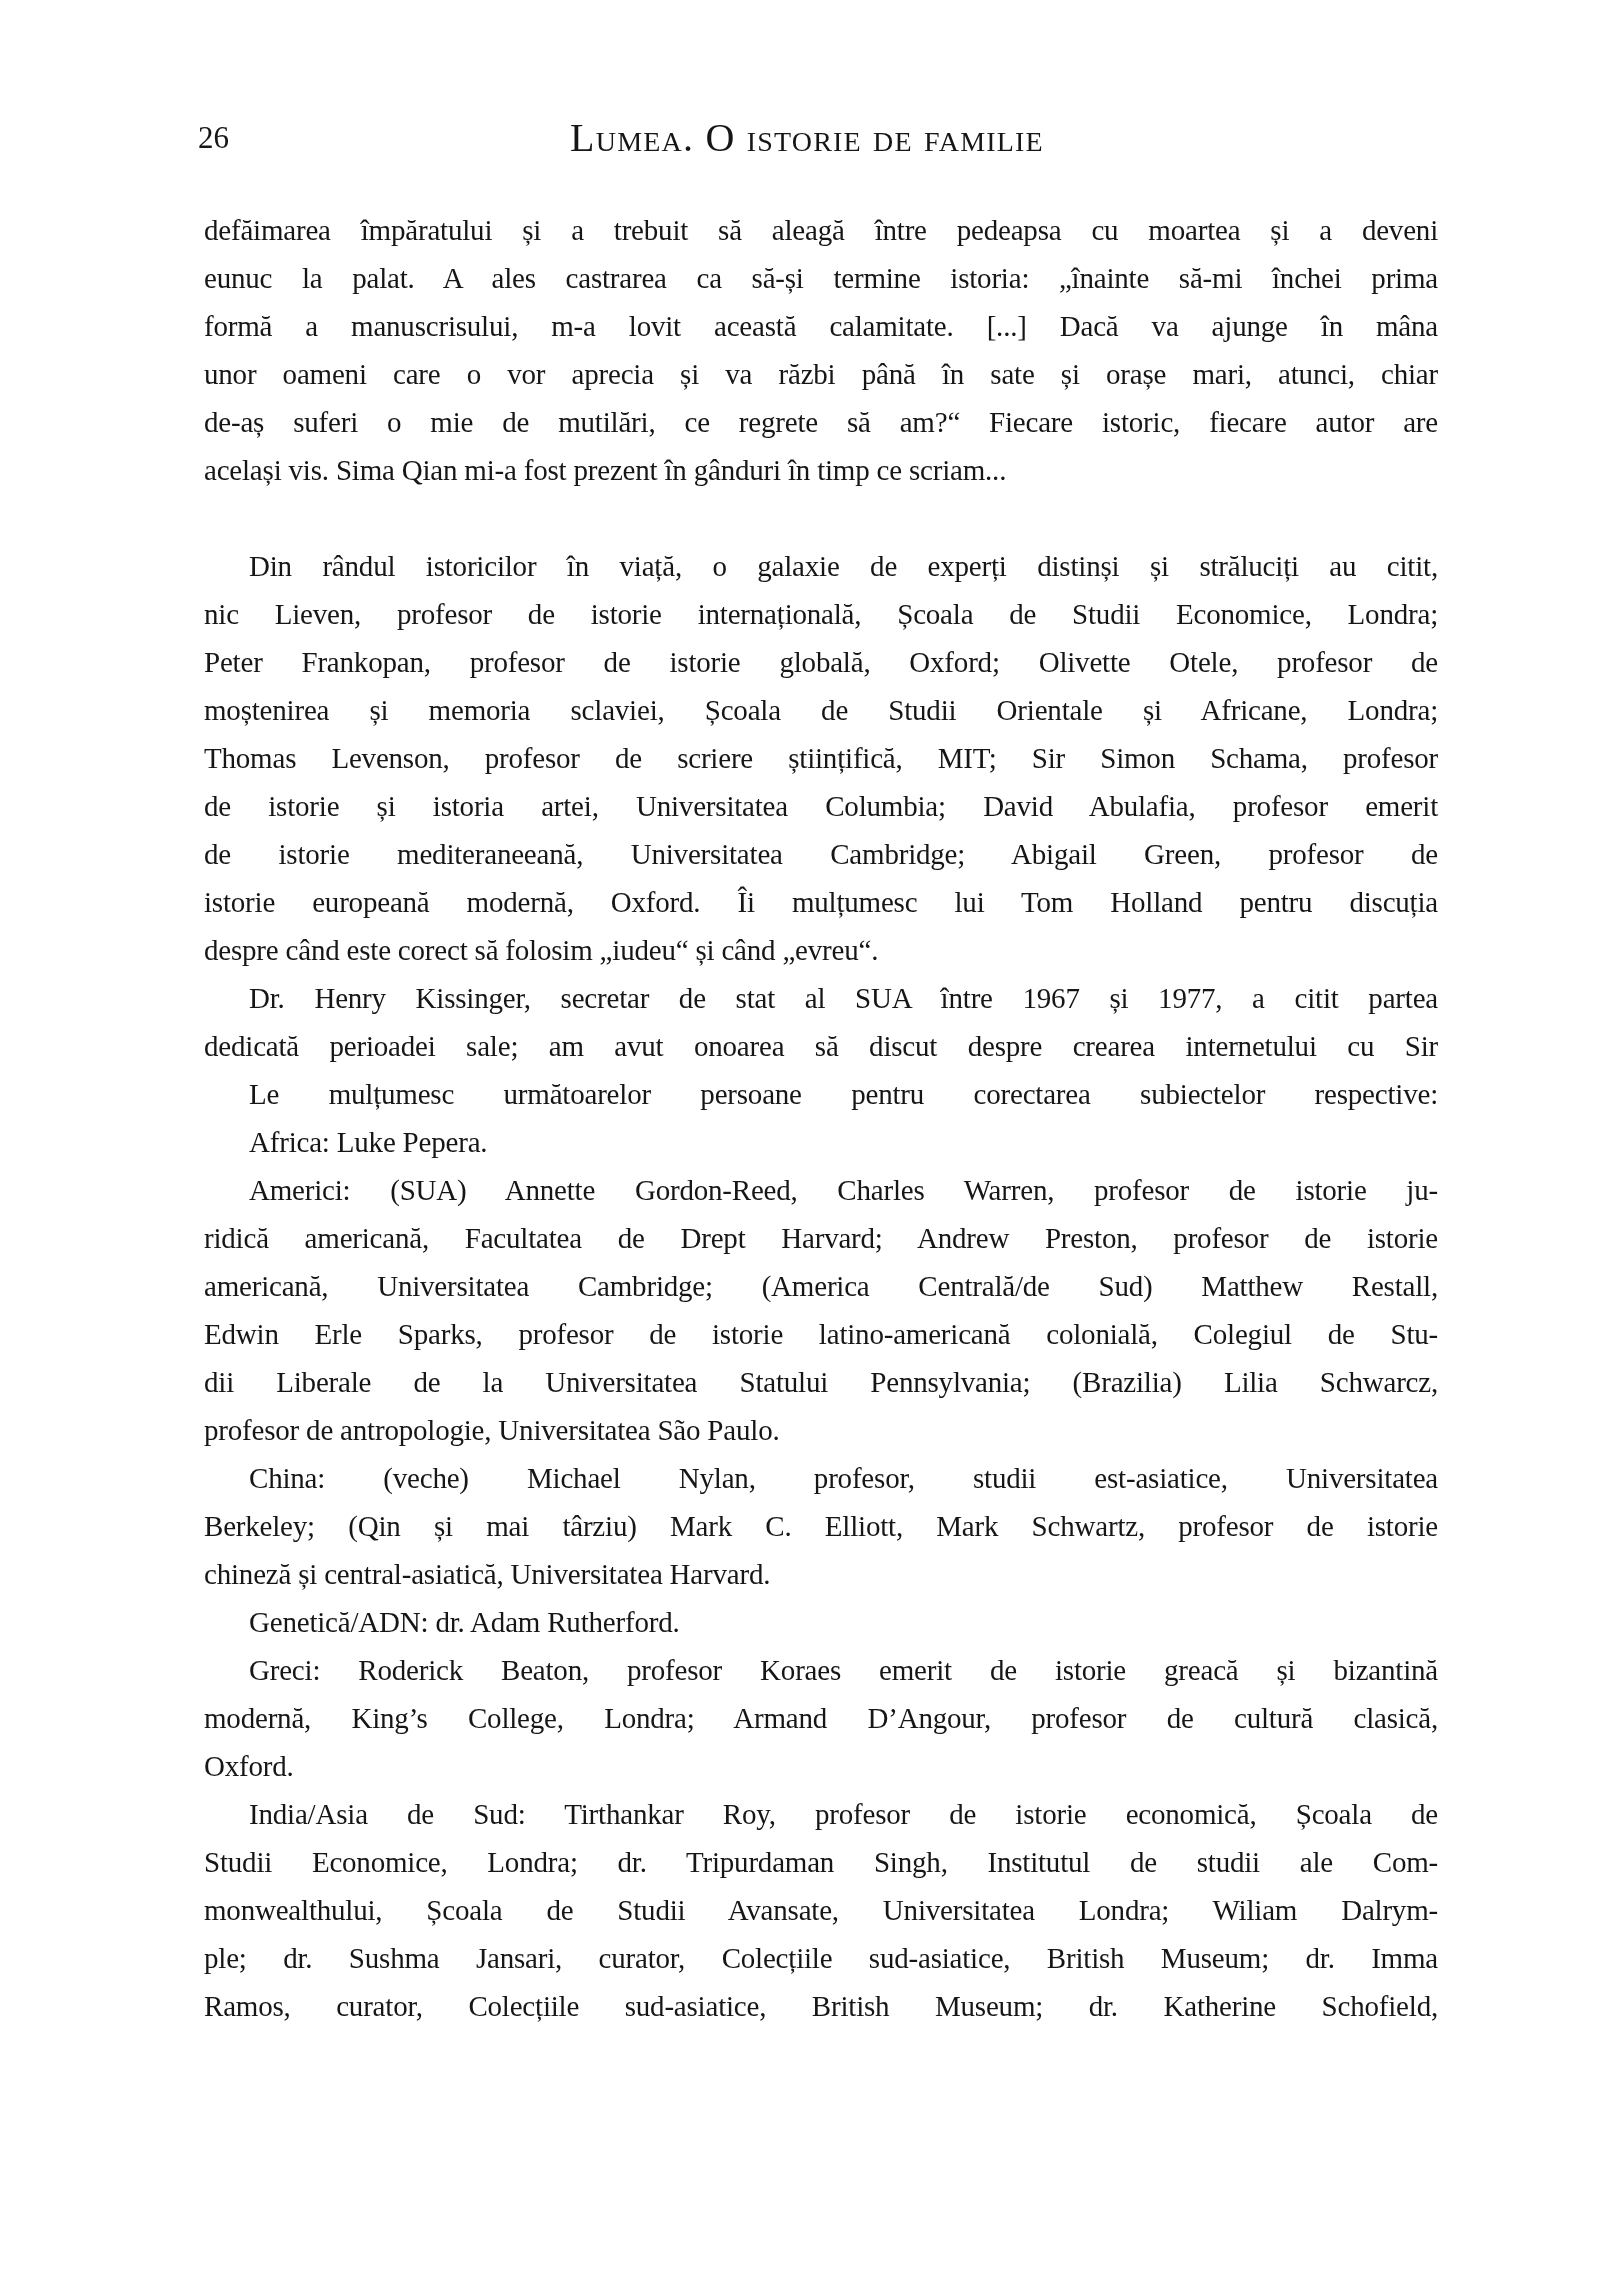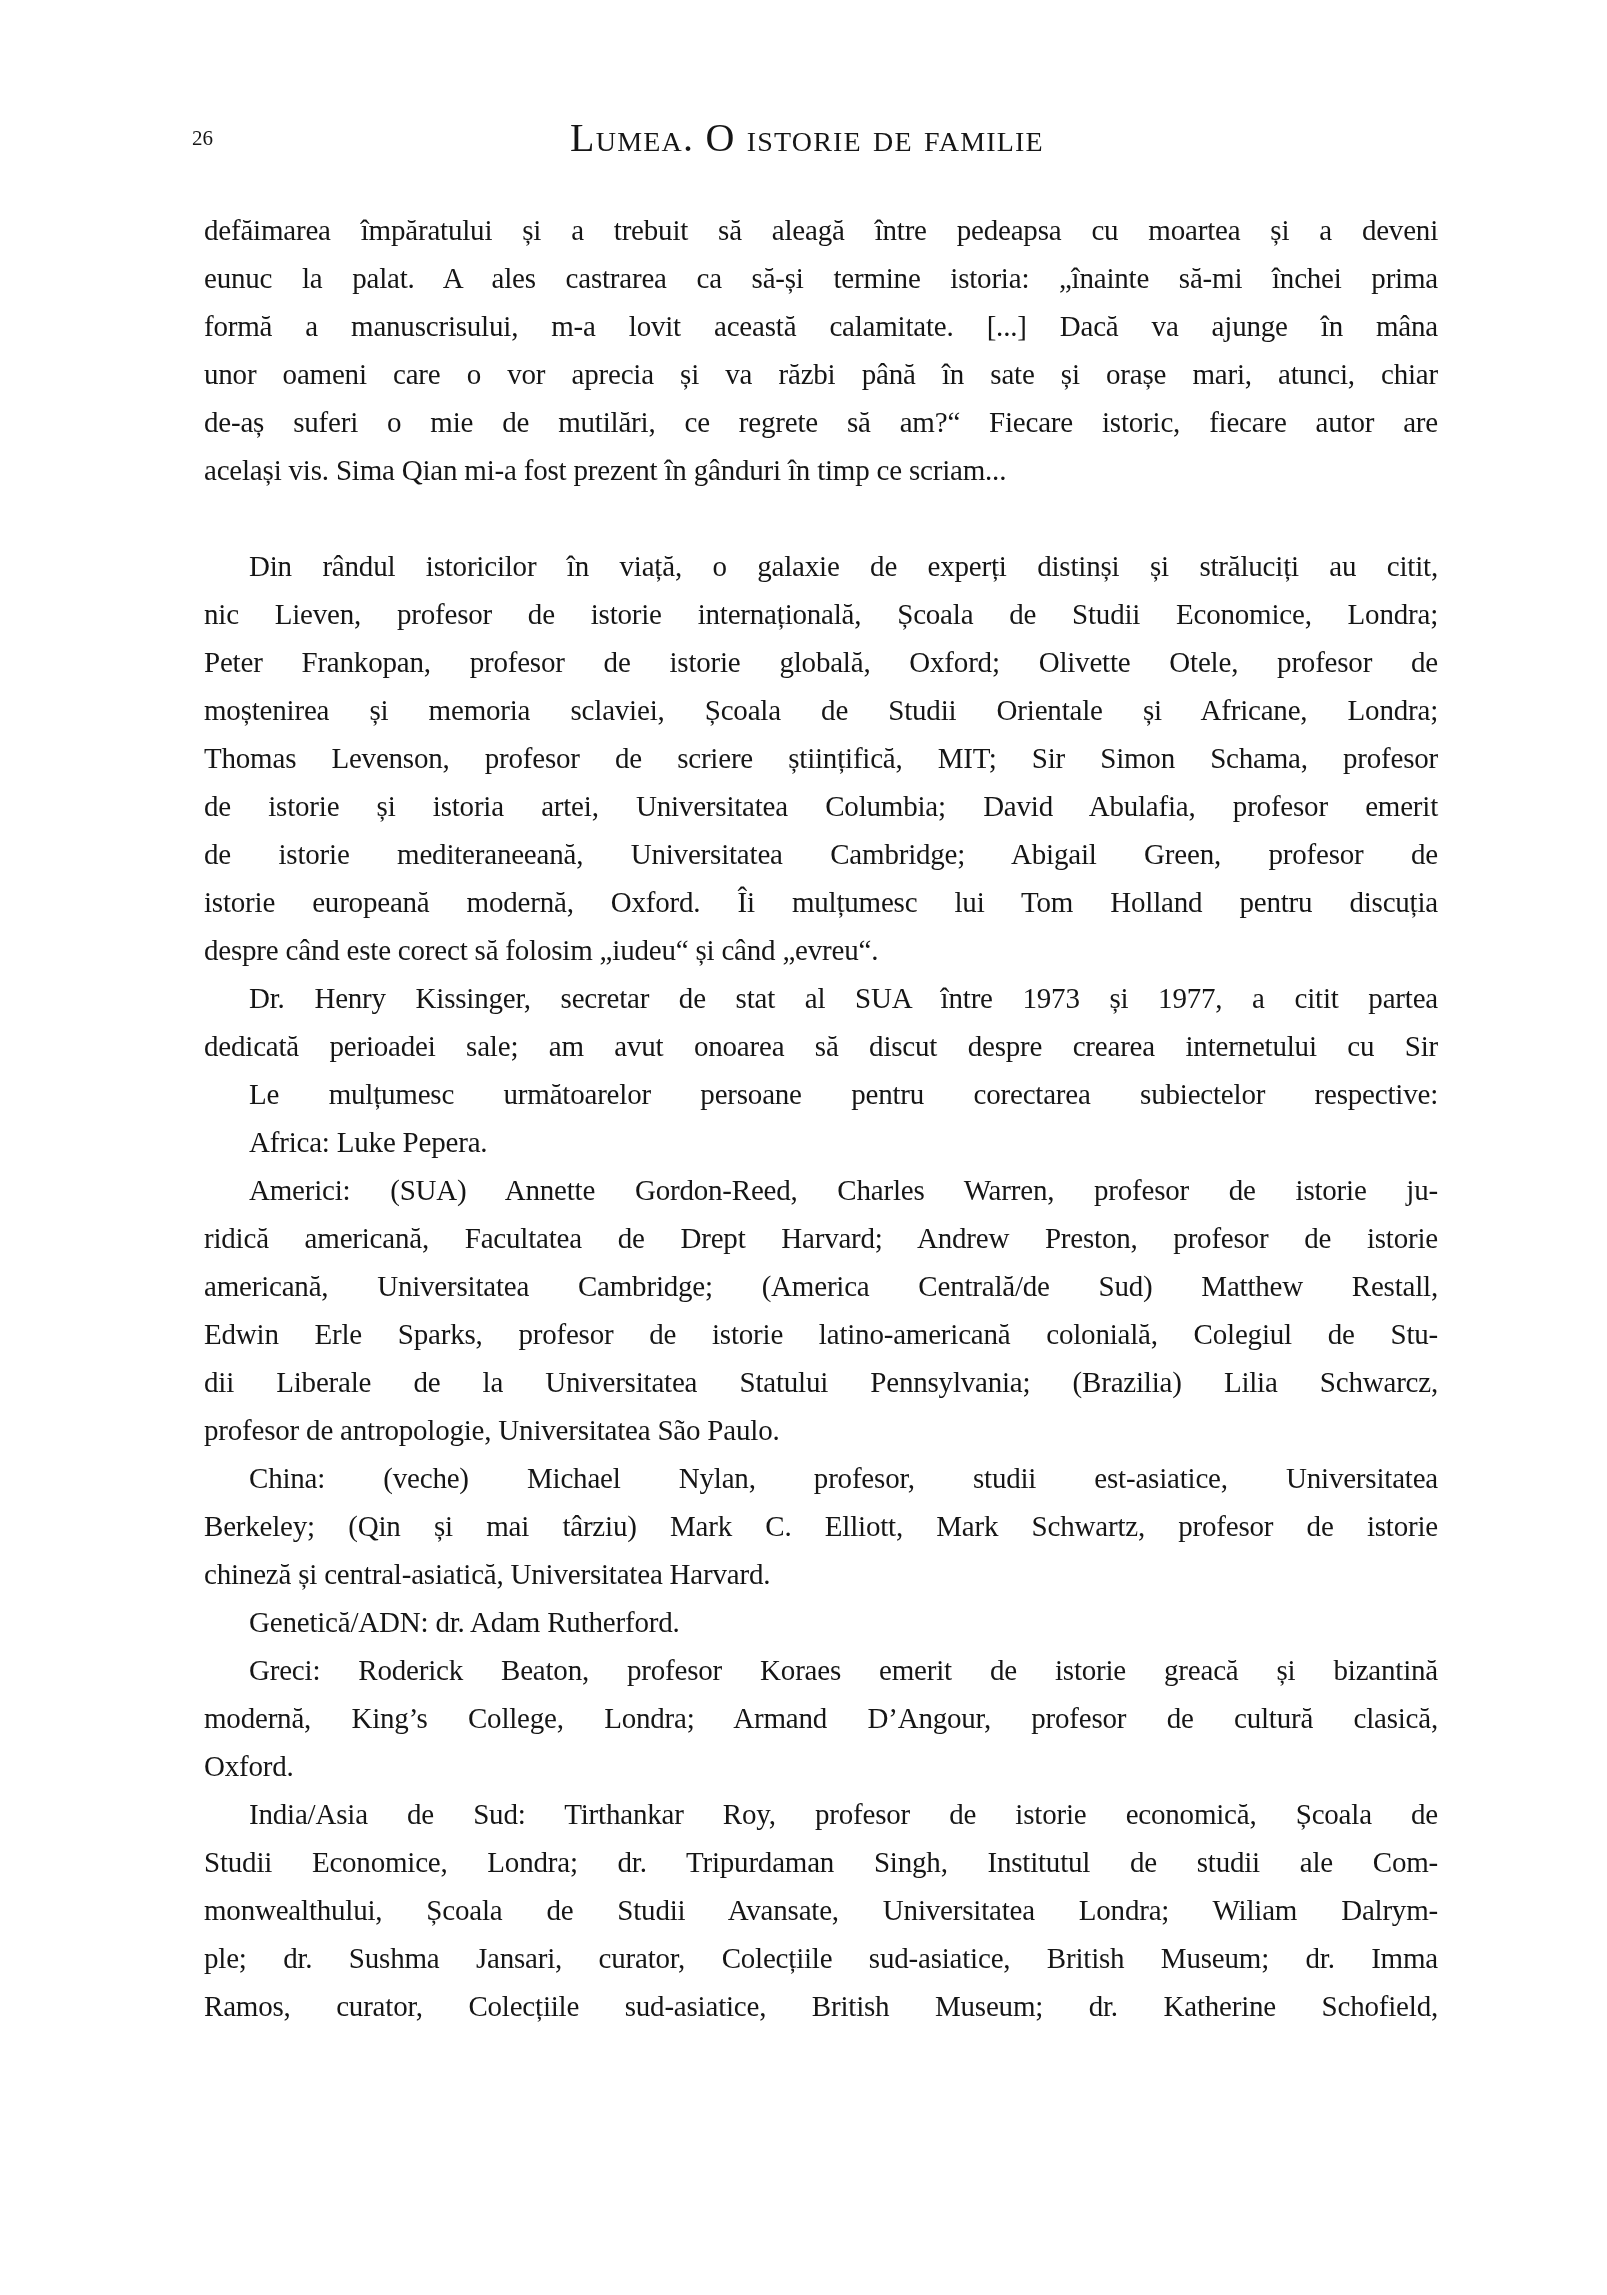--- a/index.html
+++ b/index.html
@@ -18,23 +18,23 @@
   }
   .header-row {
     position: absolute;
     top: 116px;
     left: 190px;
     width: 1234px;
     height: 43px;
   }
   .page-number {
     position: absolute;
-    left: 2px;
+    left: 8px;
     top: 1.7px;
-    font-size: 21px;
+    font-size: 31px;
     line-height: 40px;
   }
   .running-header {
     position: absolute;
     left: 0;
     right: 0;
     top: 1.7px;
     text-align: center;
     font-variant: small-caps;
     letter-spacing: 1.2px;
@@ -90,21 +90,21 @@
         <div class="line stretch">nic Lieven, profesor de istorie internațională, Școala de Studii Economice, Londra;</div>
         <div class="line stretch">Peter Frankopan, profesor de istorie globală, Oxford; Olivette Otele, profesor de</div>
         <div class="line stretch">moștenirea și memoria sclaviei, Școala de Studii Orientale și Africane, Londra;</div>
         <div class="line stretch">Thomas Levenson, profesor de scriere științifică, MIT; Sir Simon Schama, profesor</div>
         <div class="line stretch">de istorie și istoria artei, Universitatea Columbia; David Abulafia, profesor emerit</div>
         <div class="line stretch">de istorie mediteraneeană, Universitatea Cambridge; Abigail Green, profesor de</div>
         <div class="line stretch">istorie europeană modernă, Oxford. Îi mulțumesc lui Tom Holland pentru discuția</div>
         <div class="line">despre când este corect să folosim „iudeu“ și când „evreu“.</div>
       </div>
       <div class="para">
-        <div class="line stretch indent">Dr. Henry Kissinger, secretar de stat al SUA între 1973 și 1977, a citit partea</div>
+        <div class="line stretch indent">Dr. Henry Kissinger, secretar de stat al SUA între 1967 și 1977, a citit partea</div>
         <div class="line stretch">dedicată perioadei sale; am avut onoarea să discut despre crearea internetului cu Sir</div>
       </div>
       <div class="para">
         <div class="line stretch indent">Le mulțumesc următoarelor persoane pentru corectarea subiectelor respective:</div>
       </div>
       <div class="para">
         <div class="line indent">Africa: Luke Pepera.</div>
       </div>
       <div class="para">
         <div class="line stretch indent">Americi: (SUA) Annette Gordon-Reed, Charles Warren, profesor de istorie ju-</div>

